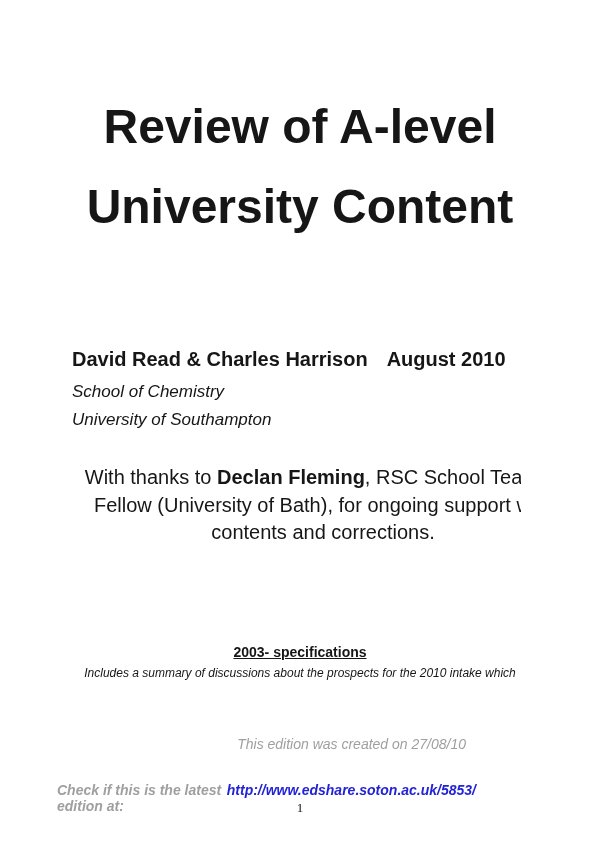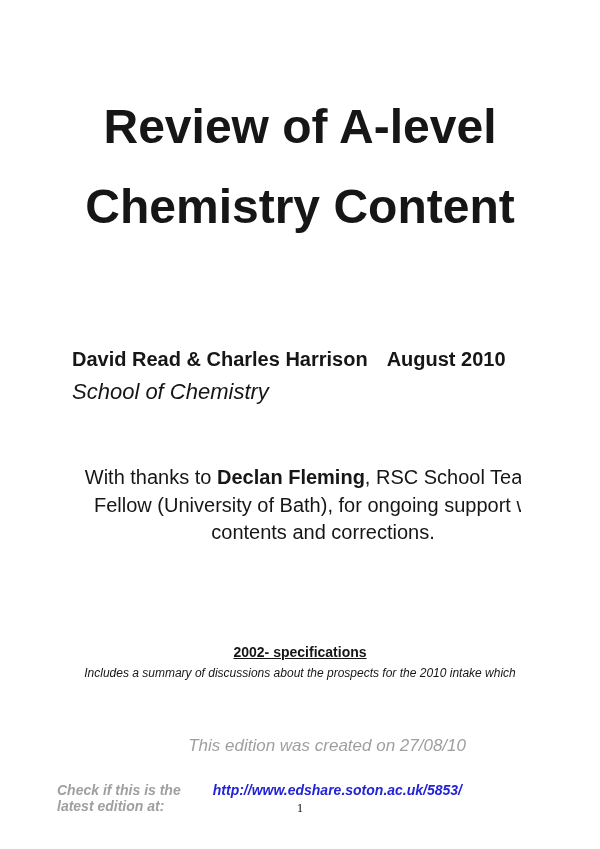--- a/index.html
+++ b/index.html
@@ -36,21 +36,21 @@
     font-weight: bold;
     white-space: nowrap;
   }
   .author-date {
     margin-left: 19px;
   }
   .affiliation {
     position: absolute;
     top: 378px;
     left: 72px;
-    font-size: 22px;
+    font-size: 17px;
     font-style: italic;
     line-height: 28px;
   }
   .ack {
     position: absolute;
     top: 464px;
     left: 72px;
     width: 502px;
     margin: 0;
     font-size: 20px;
@@ -78,29 +78,29 @@
     width: 600px;
     text-align: center;
     font-size: 12px;
     font-style: italic;
     line-height: 23.5px;
   }
   .edition-note {
     position: absolute;
     top: 736px;
     right: 55px;
-    font-size: 17px;
+    font-size: 14px;
     font-style: italic;
     color: var(--muted, #9f9f9f);
   }
   .bottom-row {
     position: absolute;
     top: 782px;
     left: 57px;
-    right: 59px;
+    right: 45px;
     display: flex;
     justify-content: space-between;
     align-items: baseline;
     font-size: 14px;
     font-weight: bold;
     font-style: italic;
   }
   .check-label {
     color: var(--muted, #9f9f9f);
   }
@@ -119,32 +119,33 @@
     font-weight: normal;
     font-style: normal;
     color: var(--text, #161616);
   }
 </style>
 </head>
 <body>
 
 <div class="page">
 
-  <h1 class="title"><span>Review of A-level</span><br><span>Chemistry Content</span></h1>
+  <h1 class="title"><span>Review of A-level</span><br><span>University Content</span></h1>
 
   <div class="author-line"><span>David Read &amp; Charles Harrison</span><span class="author-date">August 2010</span></div>
 
   <div class="affiliation">
     <div>School of Chemistry</div>
+    <div>University of Southampton</div>
   </div>
 
   <p class="ack"><span>With thanks to </span><b>Declan Fleming</b><span>, RSC School Teacher Fellow (University of Bath), for ongoing support with contents and corrections.</span></p>
 
   <div class="includes">
-    <div class="underlined">2002- specifications</div>
+    <div class="underlined">2003- specifications</div>
   </div>
 
   <div class="summary">
     <div>Includes a summary of discussions about the prospects for the 2010 intake which</div>
   </div>
 
   <div class="edition-note">This edition was created on 27/08/10</div>
 
   <div class="bottom-row">
     <span class="check-label">Check if this is the latest edition at:</span>

